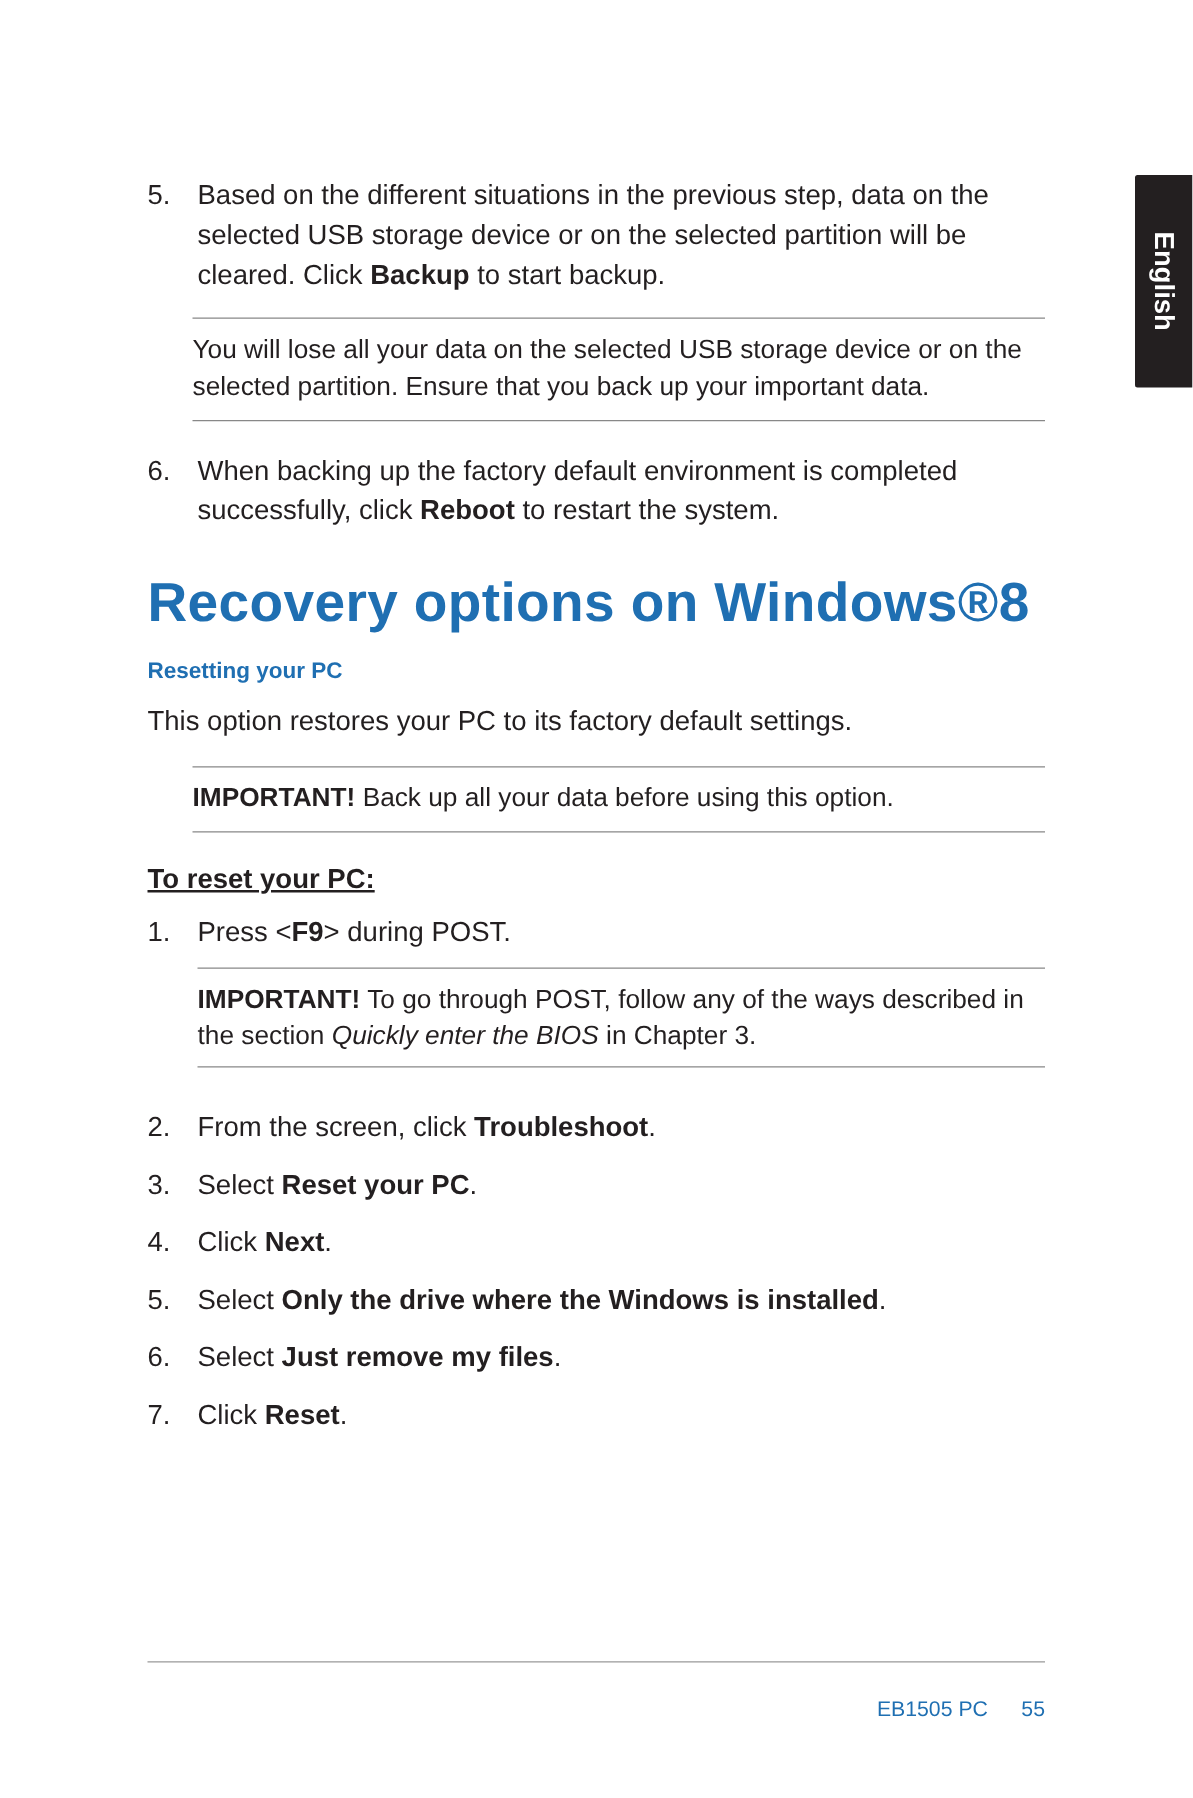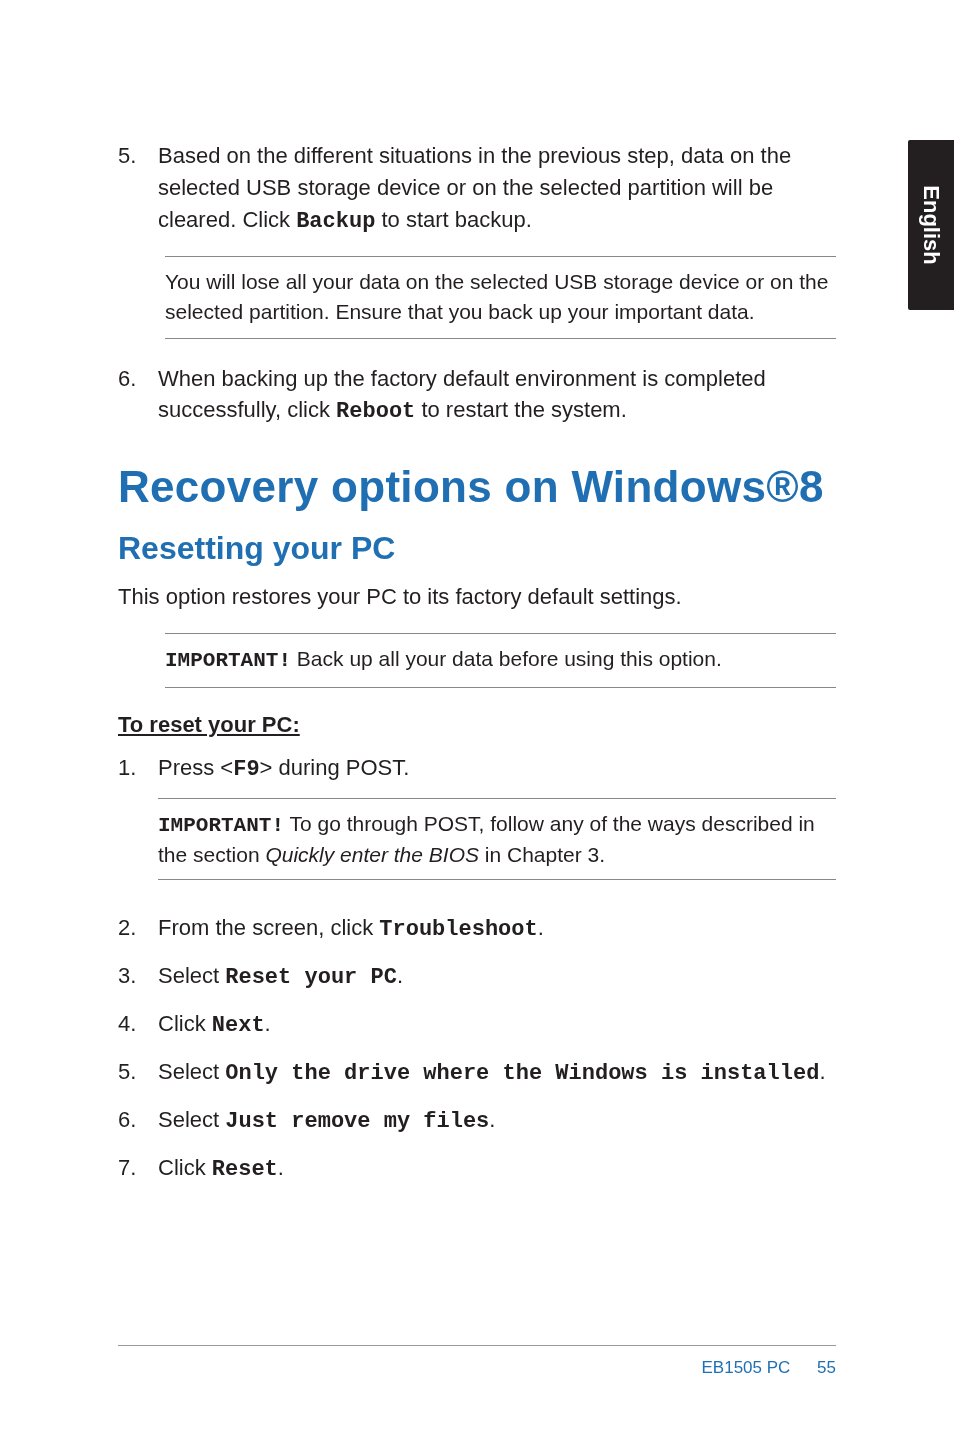--- a/index.html
+++ b/index.html
@@ -43,21 +43,21 @@
       width: 40px;
       flex-shrink: 0;
     }
     .ol-body {
       flex: 1;
     }
     .note-box {
       border-top: 1px solid #888;
       border-bottom: 1px solid #888;
       padding: 10px 0;
-      margin: 14px 0 24px 47px;
+      margin: 14px 0 24px 36px;
       font-size: 21px;
       line-height: 1.45;
     }
     .note-box-inner {
       border-top: 1px solid #888;
       border-bottom: 1px solid #888;
       padding: 10px 0;
       margin: 12px 0 18px 0;
       font-size: 21px;
       line-height: 1.4;
@@ -65,21 +65,21 @@
     h1 {
       color: #1f6fb2;
       font-family: Verdana, Geneva, sans-serif;
       font-size: 44px;
       font-weight: bold;
       margin: 34px 0 18px 0;
       letter-spacing: 0.3px;
     }
     h2 {
       color: #1f6fb2;
-      font-size: 32px;
+      font-size: 18px;
       font-weight: bold;
       margin: 0 0 14px 0;
     }
     .para {
       font-size: 22px;
       line-height: 1.45;
       margin-bottom: 20px;
     }
     .bold-para {
       font-size: 22px;
@@ -87,27 +87,27 @@
       margin: 20px 0 14px 0;
       text-decoration: underline;
     }
     .ol-compact .ol-item { margin-bottom: 14px; }
     .footer {
       position: absolute;
       bottom: 60px;
       left: 118px;
       right: 118px;
       border-top: 1px solid #999;
-      padding-top: 12px;
+      padding-top: 28px;
       text-align: right;
       font-size: 17px;
     }
     .footer .model { color: #1f6fb2; }
     .footer .page { color: #1f6fb2; margin-left: 22px; }
-    b { font-weight: bold; font-family: Liberation Mono, monospace; }
+    b { font-weight: bold; }
     i.italic { font-style: italic; margin-top: 36px; }
   </style>
 </head>
 <body>
 
 <div class="side-tab">
   <span>English</span>
 </div>
 
 <div class="content">

